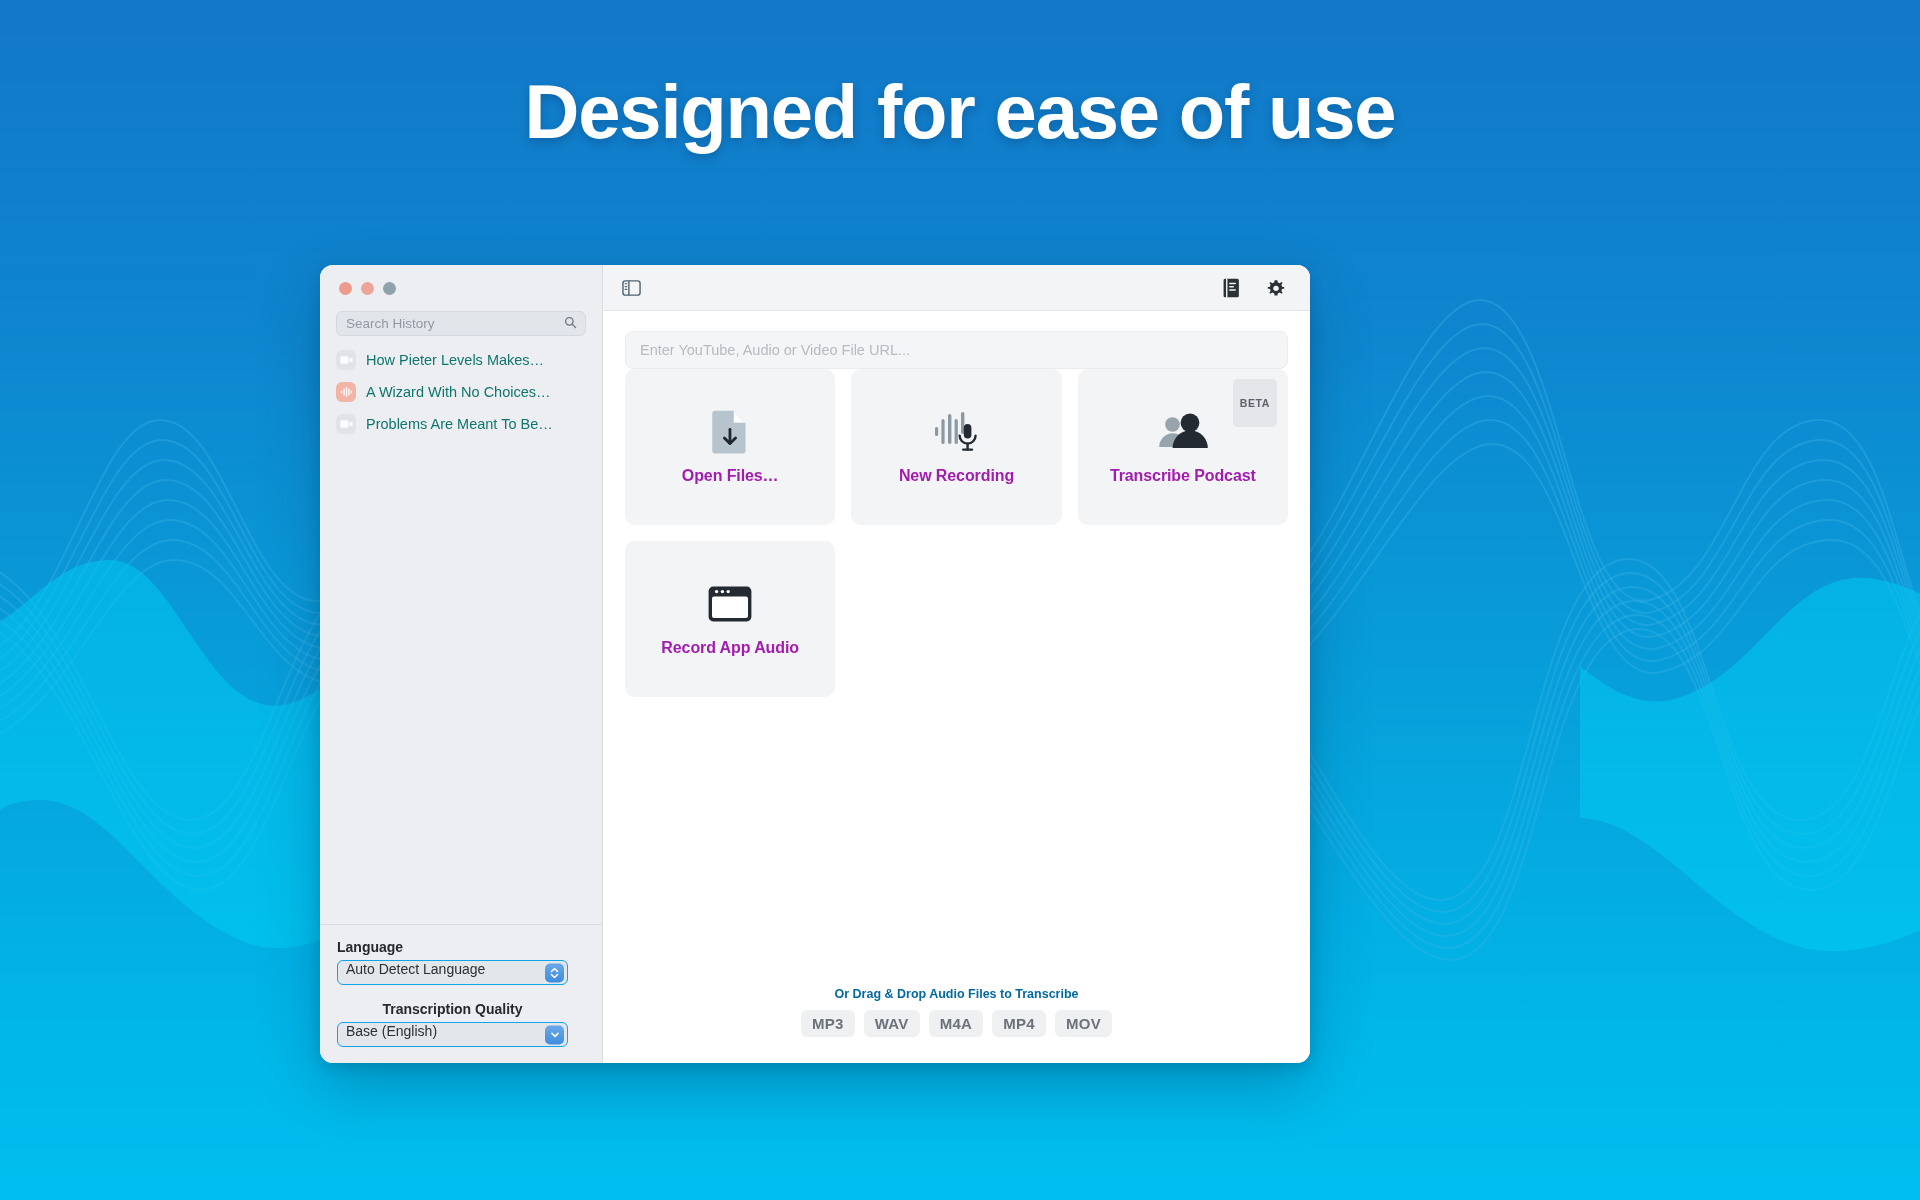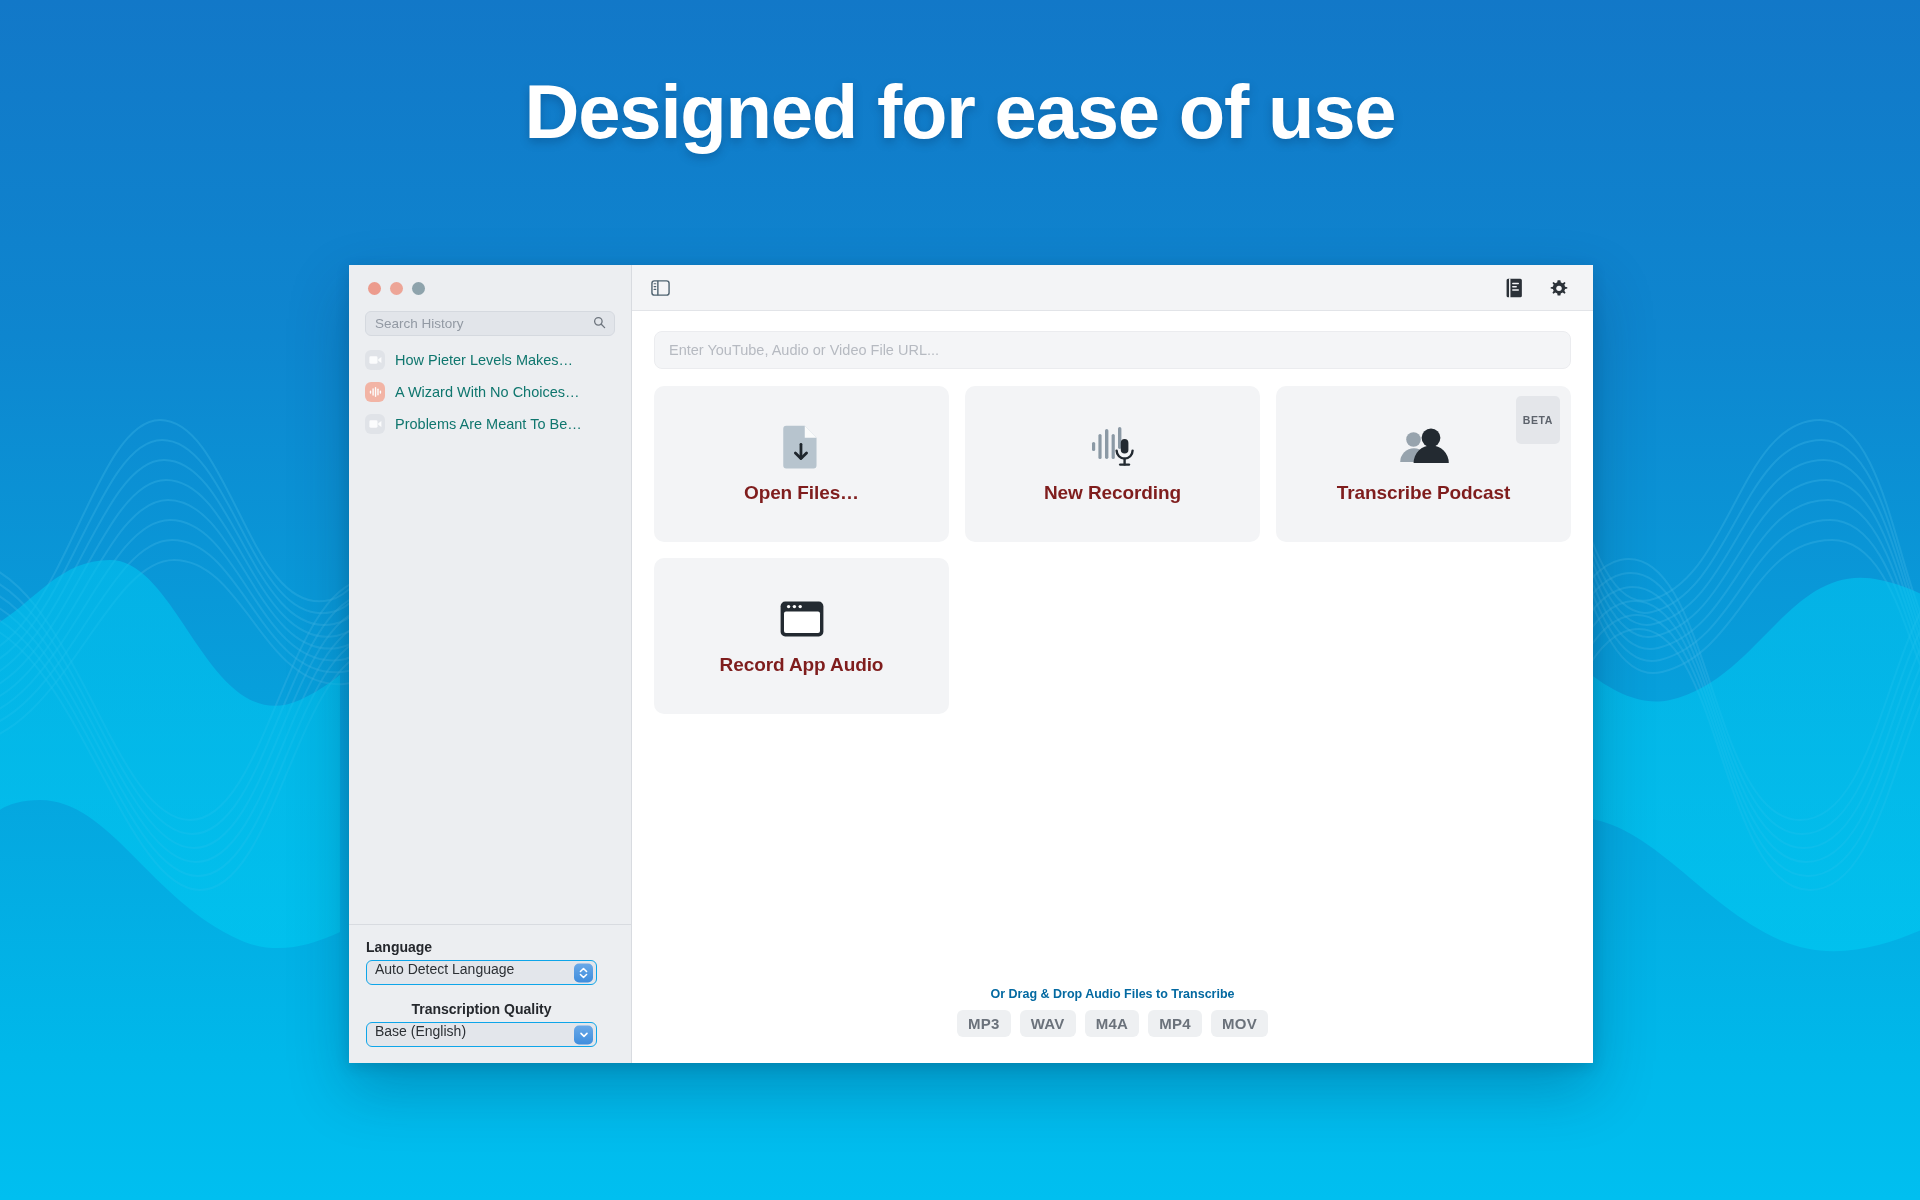--- a/index.html
+++ b/index.html
@@ -20,23 +20,23 @@
   .hero-title {
     position: absolute; top: 68px; left: 0; width: 1920px;
     text-align: center;
     font-size: 76px; font-weight: 700; letter-spacing: -1.2px;
     color: #ffffff;
     text-shadow: 0 4px 10px rgba(0,40,80,0.28);
   }
 
   
   .app-window {
-    position: absolute; left: 349px; top: 265px;
-    width: 1244px; height: 798px;
-    border-radius: 1px;
+    position: absolute; left: 320px; top: 265px;
+    width: 990px; height: 798px;
+    border-radius: 13px;
     overflow: hidden;
     background: #ffffff;
     box-shadow: 0 26px 60px rgba(0,35,70,0.26), 0 4px 14px rgba(0,30,60,0.16);
     display: flex;
   }
 
   
   .sidebar {
     width: 283px; flex: 0 0 283px; height: 100%;
     background: #eceef1;
@@ -110,35 +110,34 @@
   }
   .toolbar-right { display: flex; align-items: center; gap: 26px; }
   .tb-btn { display: flex; align-items: center; justify-content: center; cursor: default; }
 
   .main-body { flex: 1 1 auto; display: flex; flex-direction: column; padding: 20px 22px 0 22px; min-height: 0; }
 
   .url-input {
     height: 38px; border-radius: 8px; background: #f4f5f7;
     border: 1px solid #ebecef;
     display: flex; align-items: center; padding: 0 14px;
-    margin-bottom: 17px;
   }
   .url-input .ph { font-size: 14.5px; color: #b6bac1; }
 
   .card-grid {
     display: grid; grid-template-columns: repeat(3, 1fr);
     gap: 16px;
   }
   .card {
     position: relative;
     height: 156px; border-radius: 10px; background: #f3f4f6;
     display: flex; flex-direction: column; align-items: center; justify-content: center;
     gap: 13px; cursor: default;
   }
-  .card-label { font-size: 19px; font-weight: 700; color: #7f1d1d; letter-spacing: -0.1px; }
+  .card-label { font-size: 16px; font-weight: 700; color: #a21caf; letter-spacing: -0.1px; }
   .card-icon { display: flex; align-items: center; justify-content: center; height: 44px; }
   .beta-badge {
     position: absolute; top: 10px; right: 11px;
     background: #e4e6ea; color: #5d636c;
     font-size: 10.5px; font-weight: 700; letter-spacing: 0.6px;
     padding: 18px 7px; border-radius: 5px;
   }
 
   .main-footer {
     margin-top: auto; padding-bottom: 26px;

